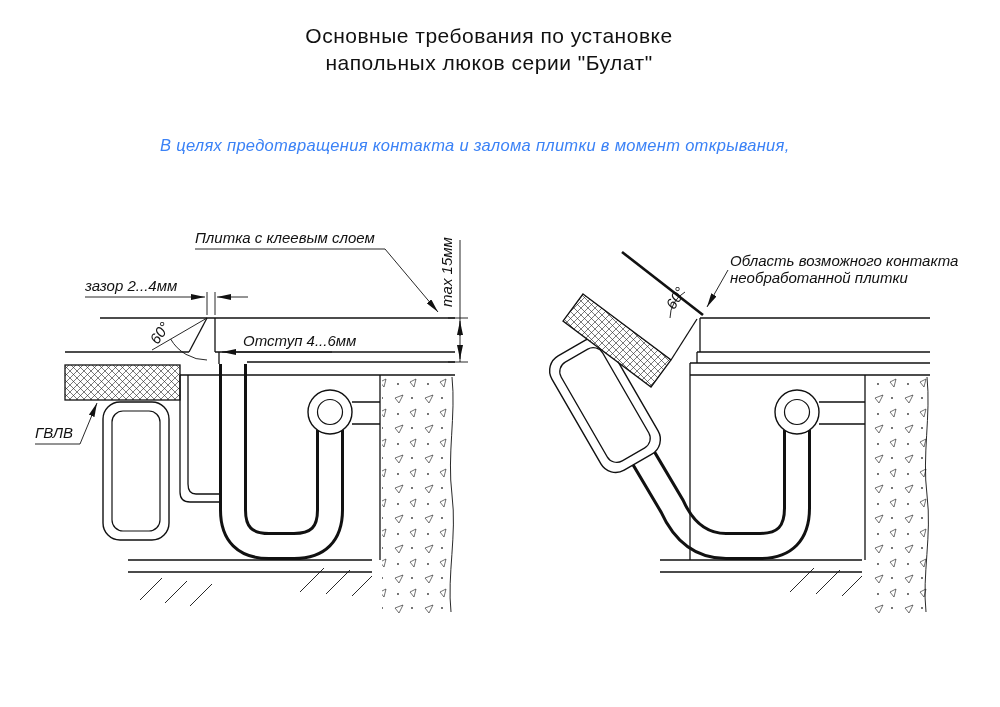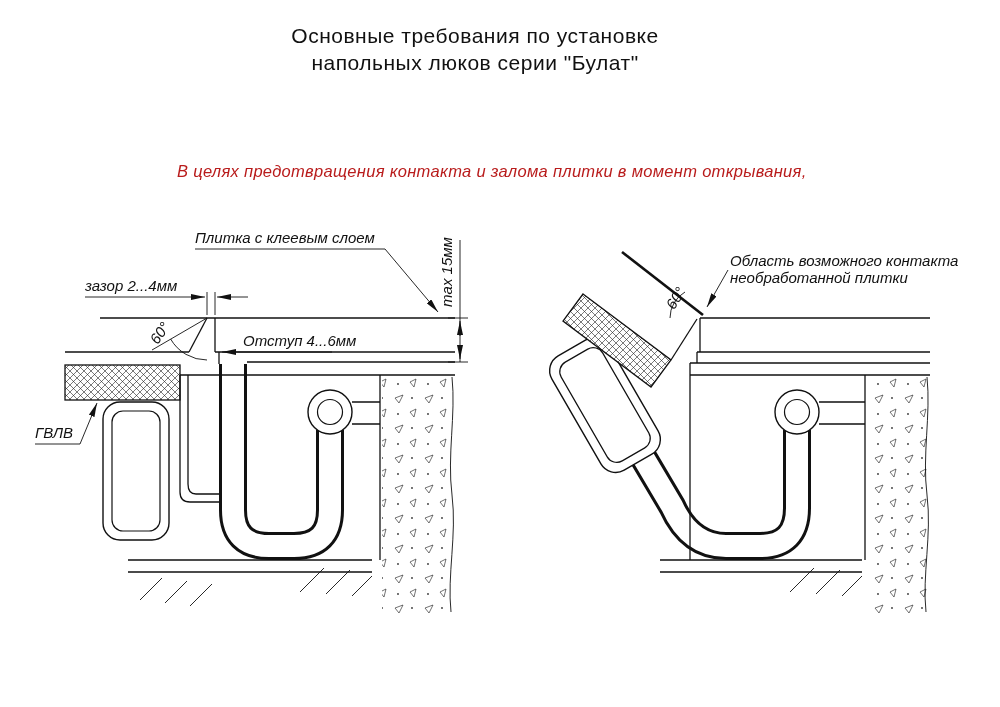--- a/index.html
+++ b/index.html
@@ -2,25 +2,25 @@
 <html><head>
 <meta charset="utf-8">
 <style>
   html,body{margin:0;padding:0;background:#fff;}
   .page{
     position:relative;width:1000px;height:707px;background:#ffffff;
     font-family:"Liberation Sans",sans-serif;color:#111;overflow:hidden;
   }
   .title-block{
     position:absolute;top:22px;left:0;width:950px;text-align:center;
-    font-size:21px;line-height:27px;letter-spacing:.5px;color:#111;
+    font-size:21px;line-height:27px;letter-spacing:.5px;color:#111;padding-left:14px;
   }
   .note-block{
-    position:absolute;top:160px;left:160px;
-    font-style:italic;font-size:16.5px;line-height:23px;letter-spacing:.3px;color:#b91c1c;margin-left:17px;
+    position:absolute;top:134px;left:160px;
+    font-style:italic;font-size:16.5px;line-height:23px;letter-spacing:.3px;color:#3b82f6;
   }
   svg.drawing{position:absolute;left:0;top:0;}
   .lbl{font-family:"Liberation Sans",sans-serif;font-style:italic;font-size:15px;fill:#111;}
   .thin{stroke:#111;stroke-width:.9;fill:none;}
   .main{stroke:#111;stroke-width:1.3;fill:none;}
   .bold{stroke:#111;stroke-width:2.6;fill:none;}
   .tube-out{stroke:#111;stroke-width:28;fill:none;stroke-linecap:butt;}
   .tube-in{stroke:#fff;stroke-width:22;fill:none;stroke-linecap:butt;}
 </style>
 </head>

